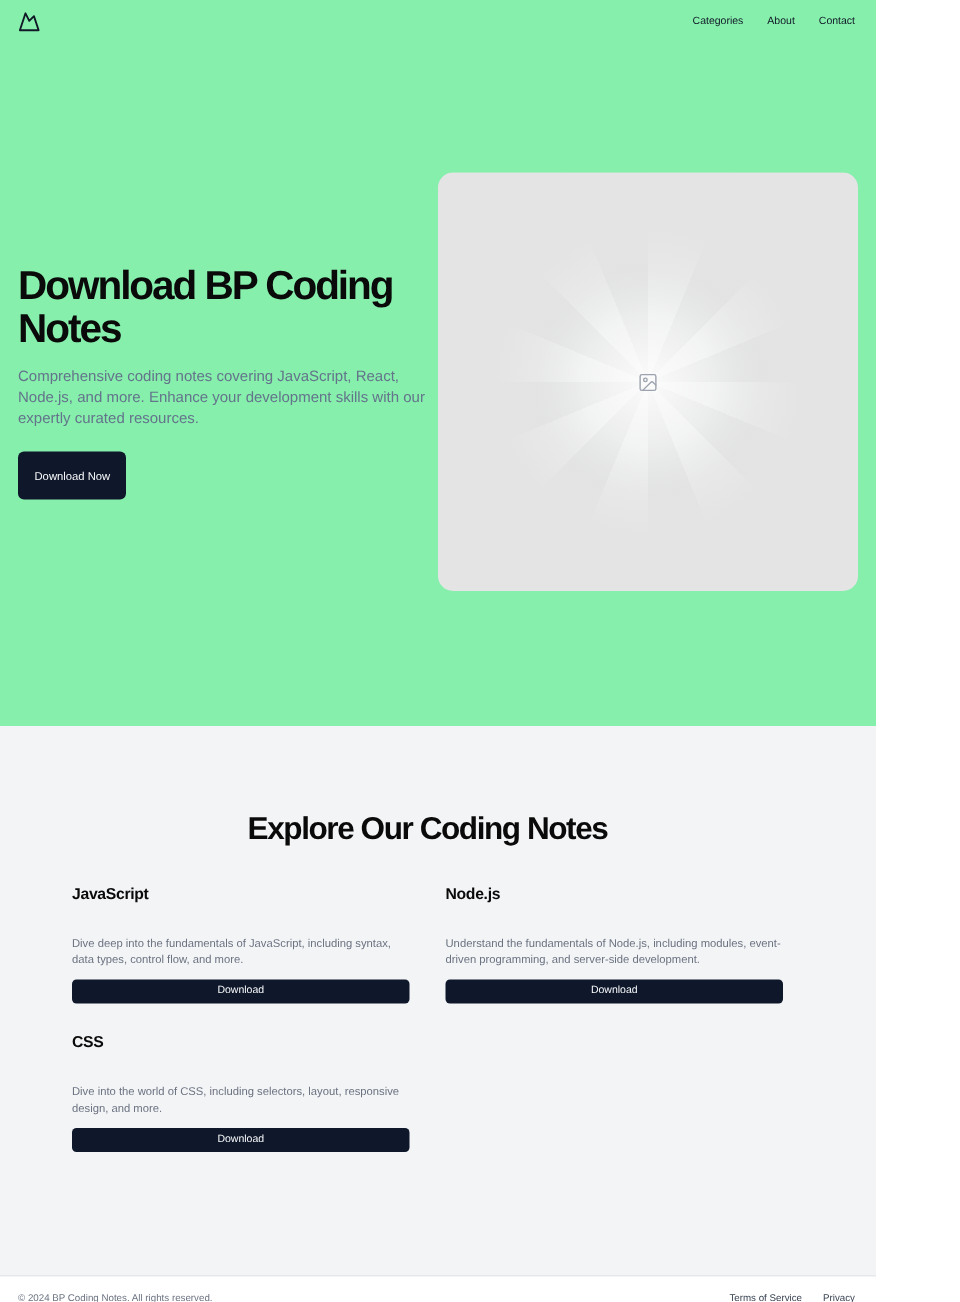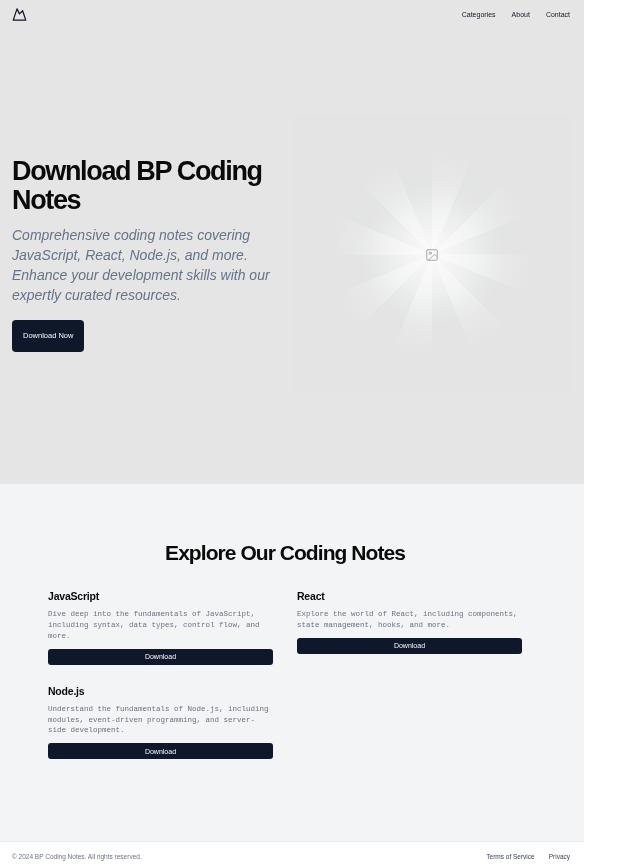--- a/index.html
+++ b/index.html
@@ -5,21 +5,21 @@
   * { margin: 0; padding: 0; box-sizing: border-box; }
   html, body { background: #ffffff; }
   body {
     font-family: "Liberation Sans", "DejaVu Sans", sans-serif;
     color: #0a0a0a;
     width: 640px;
   }
   .page {
     width: 584px;
     height: 868px;
-    background: #e5e5e5;
+    background: #86efac;
     overflow: hidden;
     display: flex;
     flex-direction: column;
   }
 
   
   .header {
     height: 28px;
     flex: 0 0 28px;
     display: flex;
@@ -49,25 +49,24 @@
   .hero-text { width: 300px; }
   .hero-title {
     font-size: 27px;
     font-weight: bold;
     letter-spacing: -0.05em;
     line-height: 1.07;
     color: #0a0a0a;
   }
   .hero-desc {
     margin-top: 11px;
-    font-size: 14px;
+    font-size: 10px;
     line-height: 1.42;
     color: #64748b;
     max-width: 286px;
-    font-style: italic;
   }
   .btn-primary {
     display: inline-flex;
     align-items: center;
     justify-content: center;
     background: #0f172a;
     color: #f8fafc;
     border: none;
     border-radius: 4px;
     cursor: pointer;
@@ -128,25 +127,24 @@
     row-gap: 20px;
   }
   .card { display: flex; flex-direction: column; }
   .card-title {
     font-size: 10.5px;
     font-weight: bold;
     color: #0a0a0a;
     letter-spacing: -0.02em;
   }
   .card-desc {
-    margin-top: 7px;
+    margin-top: 22px;
     font-size: 7.5px;
     line-height: 1.45;
     color: #6b7280;
-    font-family: Liberation Mono, monospace;
   }
   .card-btn {
     margin-top: 7px;
     width: 100%;
     height: 16px;
     font-size: 7px;
     font-weight: 500;
     border-radius: 3px;
   }
 
@@ -212,32 +210,32 @@
     <h2 class="explore-title">Explore Our Coding Notes</h2>
 
     <div class="cards">
 
       <div class="card">
         <div class="card-title">JavaScript</div>
         <p class="card-desc">Dive deep into the fundamentals of JavaScript, including syntax, data types, control flow, and more.</p>
         <button class="btn-primary card-btn">Download</button>
       </div>
 
-      <div class="card">
-        <div class="card-title">React</div>
-        <p class="card-desc">Explore the world of React, including components, state management, hooks, and more.</p>
-        <button class="btn-primary card-btn">Download</button>
-      </div>
 
       <div class="card">
         <div class="card-title">Node.js</div>
         <p class="card-desc">Understand the fundamentals of Node.js, including modules, event-driven programming, and server-side development.</p>
         <button class="btn-primary card-btn">Download</button>
       </div>
 
+      <div class="card">
+        <div class="card-title">CSS</div>
+        <p class="card-desc">Dive into the world of CSS, including selectors, layout, responsive design, and more.</p>
+        <button class="btn-primary card-btn">Download</button>
+      </div>
 
     </div>
   </section>
 
   <footer class="footer">
     <span class="footer-copy">© 2024 BP Coding Notes. All rights reserved.</span>
     <div class="footer-links">
       <a>Terms of Service</a>
       <a>Privacy</a>
     </div>

